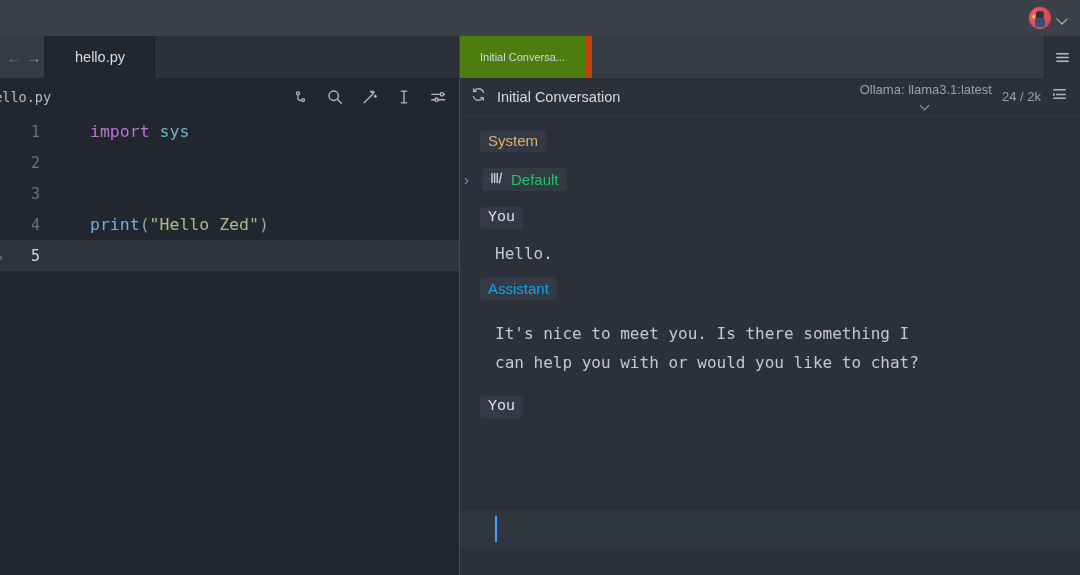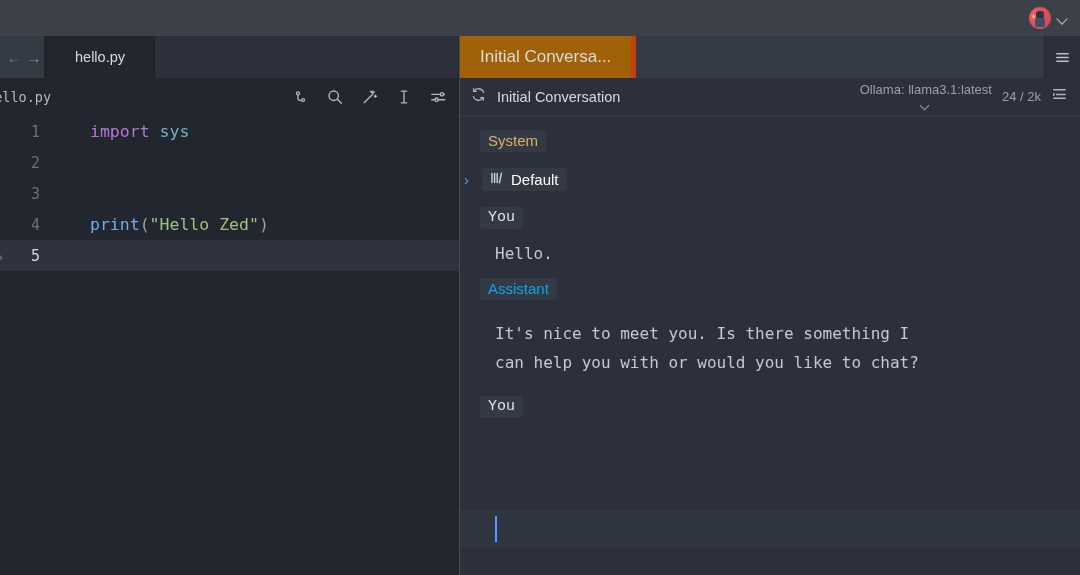--- a/index.html
+++ b/index.html
@@ -87,22 +87,22 @@
   .k-import { color:#b477cf; }
   .k-mod    { color:#6eb4bf; }
   .k-fn     { color:#74ade8; }
   .k-plain  { color:#c7ccd6; }
   .k-prop   { color:#d07277; }
   .k-str    { color:#a1c181; }
   .k-punc   { color:#9aa1ad; }
 
   
   .a-tabstrip { height:42px; flex:0 0 42px; background:#2b303a; display:flex; align-items:stretch; }
-  .a-tab { display:flex; align-items:center; padding:0 20px; font-size:17px; color:#d6dae2;
-           background:#a16207; border-right:5px solid #c2410c; white-space:nowrap; }
+  .a-tab { display:flex; align-items:center; padding:0 20px; font-size:11px; color:#d6dae2;
+           background:#4d7c0f; border-right:7px solid #c2410c; white-space:nowrap; }
   .a-tabfill { flex:1 1 auto; background:#353b45; border-right:1px solid #22262e; }
   .a-menubtn { width:35px; flex:0 0 35px; display:flex; align-items:center; justify-content:center;
                background:#2b303a; }
 
   
   .a-header { height:38px; flex:0 0 38px; display:flex; align-items:center;
               padding:0 12px 0 10px; gap:10px; background:#2b303a;
               border-bottom:1px solid #343a44; }
   .a-title { font-size:14.5px; color:#d6dae2; flex:1 1 auto; white-space:nowrap; }
   .a-model { font-size:13px; color:#9aa1ad; display:flex; align-items:center; gap:5px; white-space:nowrap;flex-direction:column; }
@@ -112,21 +112,21 @@
     border-right:1.4px solid #9aa1ad; border-bottom:1.4px solid #9aa1ad; transform:rotate(45deg); }
 
   
   .conv { flex:1 1 auto; overflow:hidden; position:relative; padding-top:14px; }
   .row { display:flex; align-items:center; padding-left:20px; }
   .badge { display:inline-block; padding:3px 8px 4px; border-radius:4px;
            background:#333a45; font-size:15px; line-height:1; }
   .badge.system { color:#dfb068; }
   .badge.you { color:#dee2e9;font-family:Liberation Mono, monospace; }
   .badge.assistant { color:#0ea5e9; }
-  .badge.default { color:#ffffff; display:flex; align-items:center; gap:7px; }
+  .badge.default { color:#22c55e; display:flex; align-items:center; gap:7px; }
   .rowchev { color:#5f9de0; font-size:15px; width:18px; margin-left:-2px; }
   .msg { font-family:"DejaVu Sans Mono", monospace; font-size:16px; color:#c3c9d3;
          padding-left:35px; line-height:29px; white-space:pre-wrap; }
   .spacer8 { height:10px; } .spacer14 { height:16px; } .spacer18 { height:19px; }
 
   
   .composer { flex:0 0 38px; background:#30363f; position:relative; }
   .caret { position:absolute; left:35px; top:6px; width:2px; height:26px; background:#4a9eff; }
   .composer-tail { flex:0 0 27px; background:#2b303a; }
 

